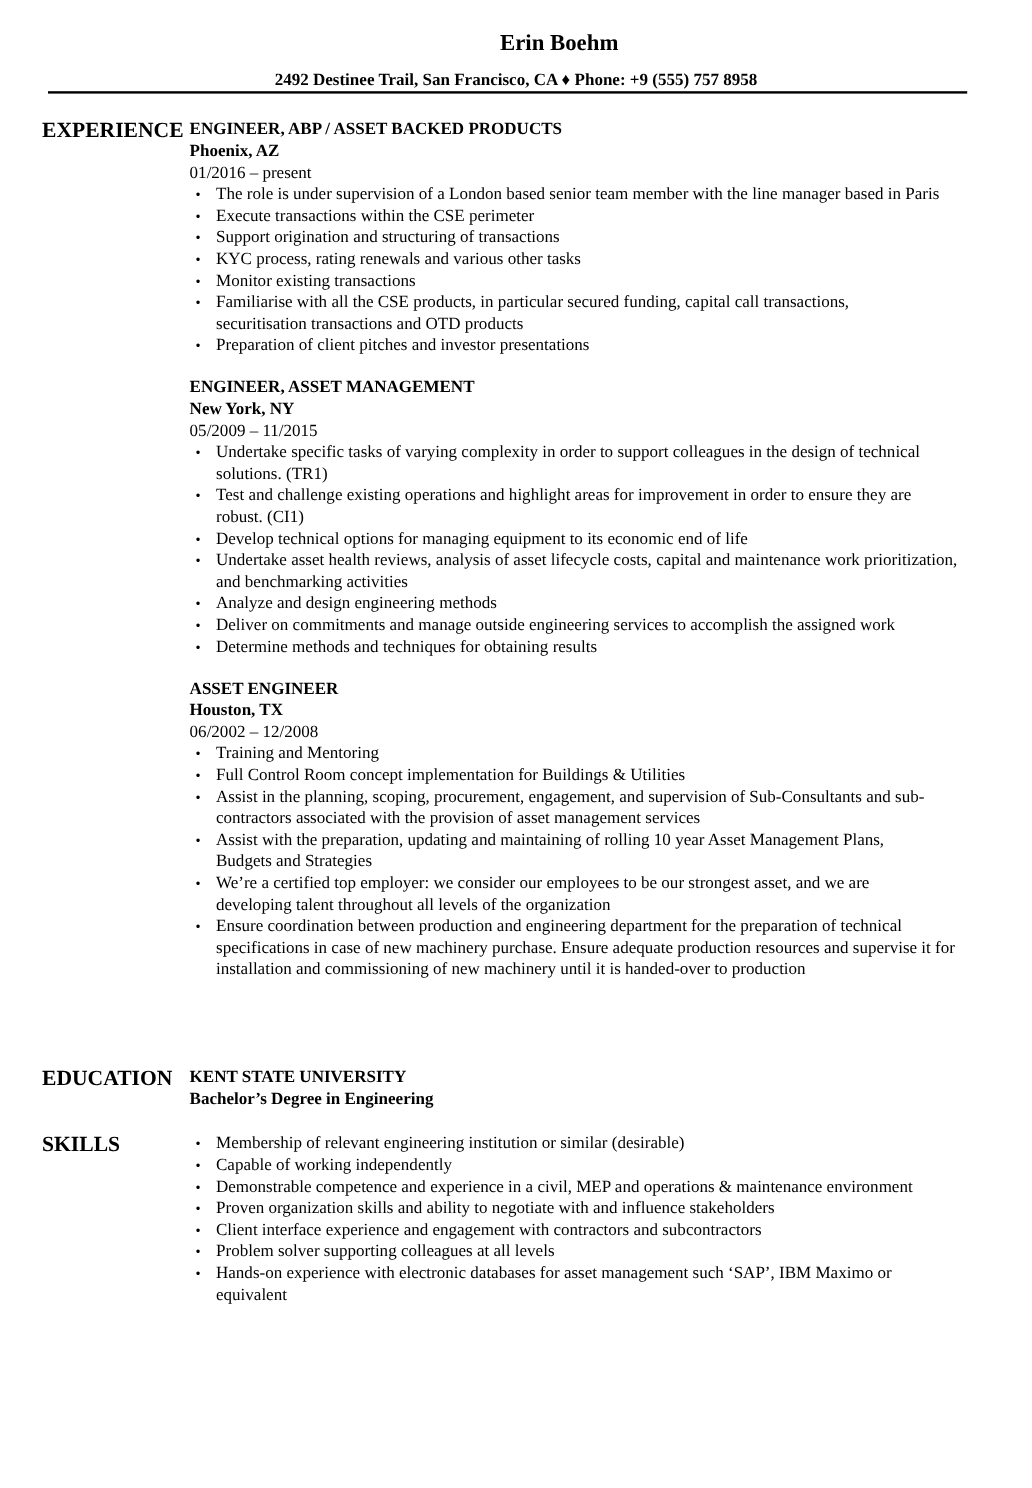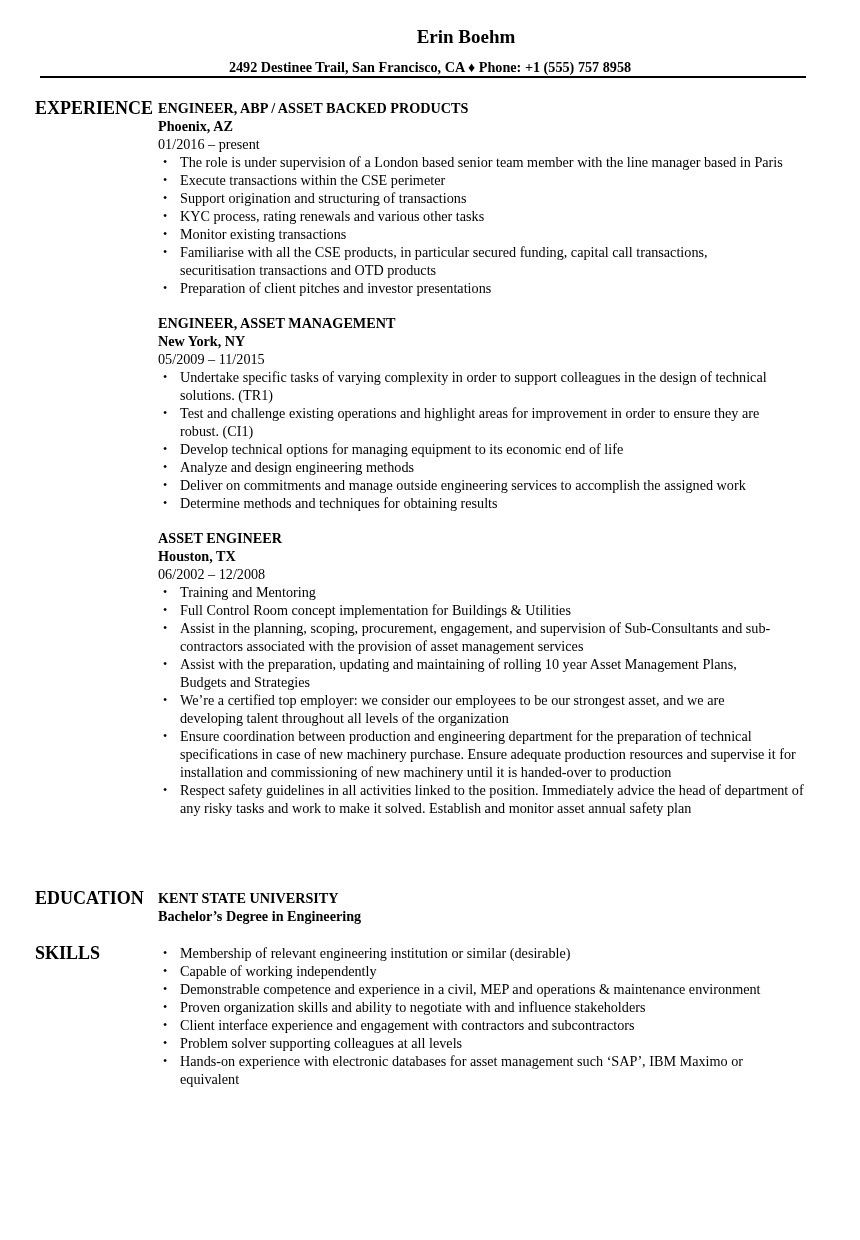--- a/index.html
+++ b/index.html
@@ -41,21 +41,21 @@
   .edu-degree { font-weight: bold; line-height: 18px; }
 </style>
 </head>
 <body>
 
 <div class="header">
   <div class="name">Erin Boehm</div>
   <div class="contact">
     <span>2492 Destinee Trail, San Francisco, CA</span>
     <span>♦</span>
-    <span>Phone: +1 (555) 757 8958</span>
+    <span>Phone: +9 (555) 757 8958</span>
   </div>
   <div class="rule"></div>
 </div>
 
 <div class="section" style="top:99px;">
   <div class="section-label">EXPERIENCE</div>
   <div class="section-body">
 
     <div class="job" style="margin-bottom:17px;">
       <div class="job-title">ENGINEER, ABP / ASSET BACKED PRODUCTS</div>
@@ -73,38 +73,38 @@
     </div>
 
     <div class="job" style="margin-bottom:17px;">
       <div class="job-title">ENGINEER, ASSET MANAGEMENT</div>
       <div class="job-loc">New York, NY</div>
       <div class="job-date">05/2009 – 11/2015</div>
       <ul class="bullets" style="width:618px;">
         <li>Undertake specific tasks of varying complexity in order to support colleagues in the design of technical solutions. (TR1)</li>
         <li>Test and challenge existing operations and highlight areas for improvement in order to ensure they are robust. (CI1)</li>
         <li>Develop technical options for managing equipment to its economic end of life</li>
+        <li>Undertake asset health reviews, analysis of asset lifecycle costs, capital and maintenance work prioritization, and benchmarking activities</li>
         <li>Analyze and design engineering methods</li>
         <li>Deliver on commitments and manage outside engineering services to accomplish the assigned work</li>
         <li>Determine methods and techniques for obtaining results</li>
       </ul>
     </div>
 
     <div class="job">
       <div class="job-title">ASSET ENGINEER</div>
       <div class="job-loc">Houston, TX</div>
       <div class="job-date">06/2002 – 12/2008</div>
       <ul class="bullets" style="width:630px;">
         <li>Training and Mentoring</li>
         <li>Full Control Room concept implementation for Buildings &amp; Utilities</li>
         <li>Assist in the planning, scoping, procurement, engagement, and supervision of Sub-Consultants and sub-contractors associated with the provision of asset management services</li>
         <li style="width:590px;">Assist with the preparation, updating and maintaining of rolling 10 year Asset Management Plans, Budgets and Strategies</li>
         <li style="width:580px;">We’re a certified top employer: we consider our employees to be our strongest asset, and we are developing talent throughout all levels of the organization</li>
         <li>Ensure coordination between production and engineering department for the preparation of technical specifications in case of new machinery purchase. Ensure adequate production resources and supervise it for installation and commissioning of new machinery until it is handed-over to production</li>
-        <li>Respect safety guidelines in all activities linked to the position. Immediately advice the head of department of any risky tasks and work to make it solved. Establish and monitor asset annual safety plan</li>
       </ul>
     </div>
   </div>
 </div>
 
 <div class="section" style="top:889px;">
   <div class="section-label">EDUCATION</div>
   <div class="section-body">
     <div class="edu-school">KENT STATE UNIVERSITY</div>
     <div class="edu-degree">Bachelor’s Degree in Engineering</div>

